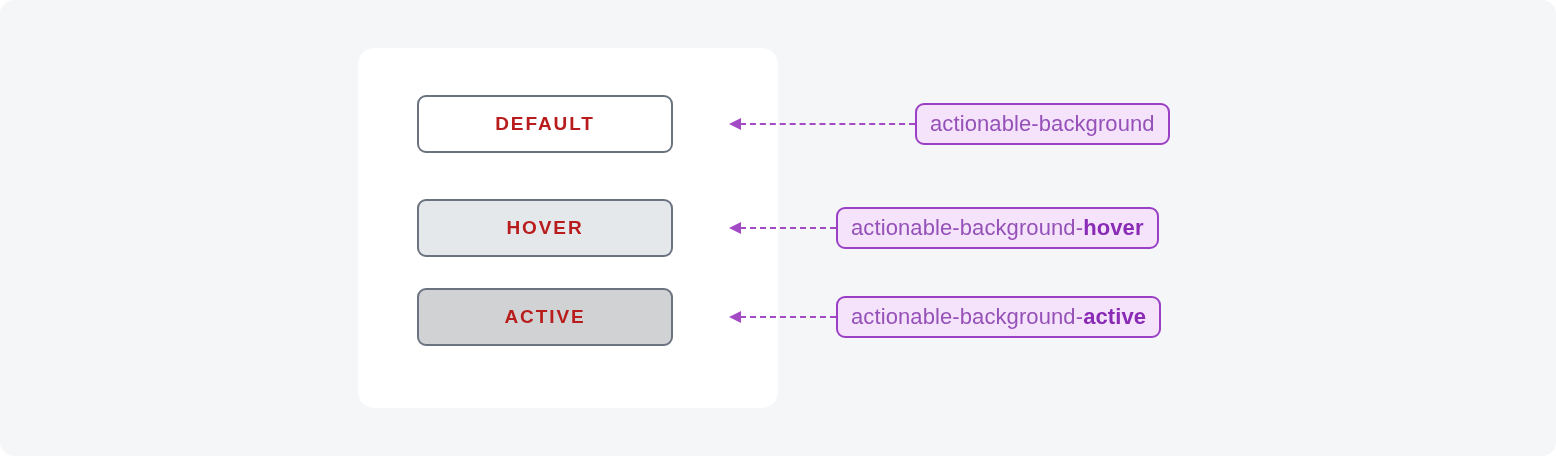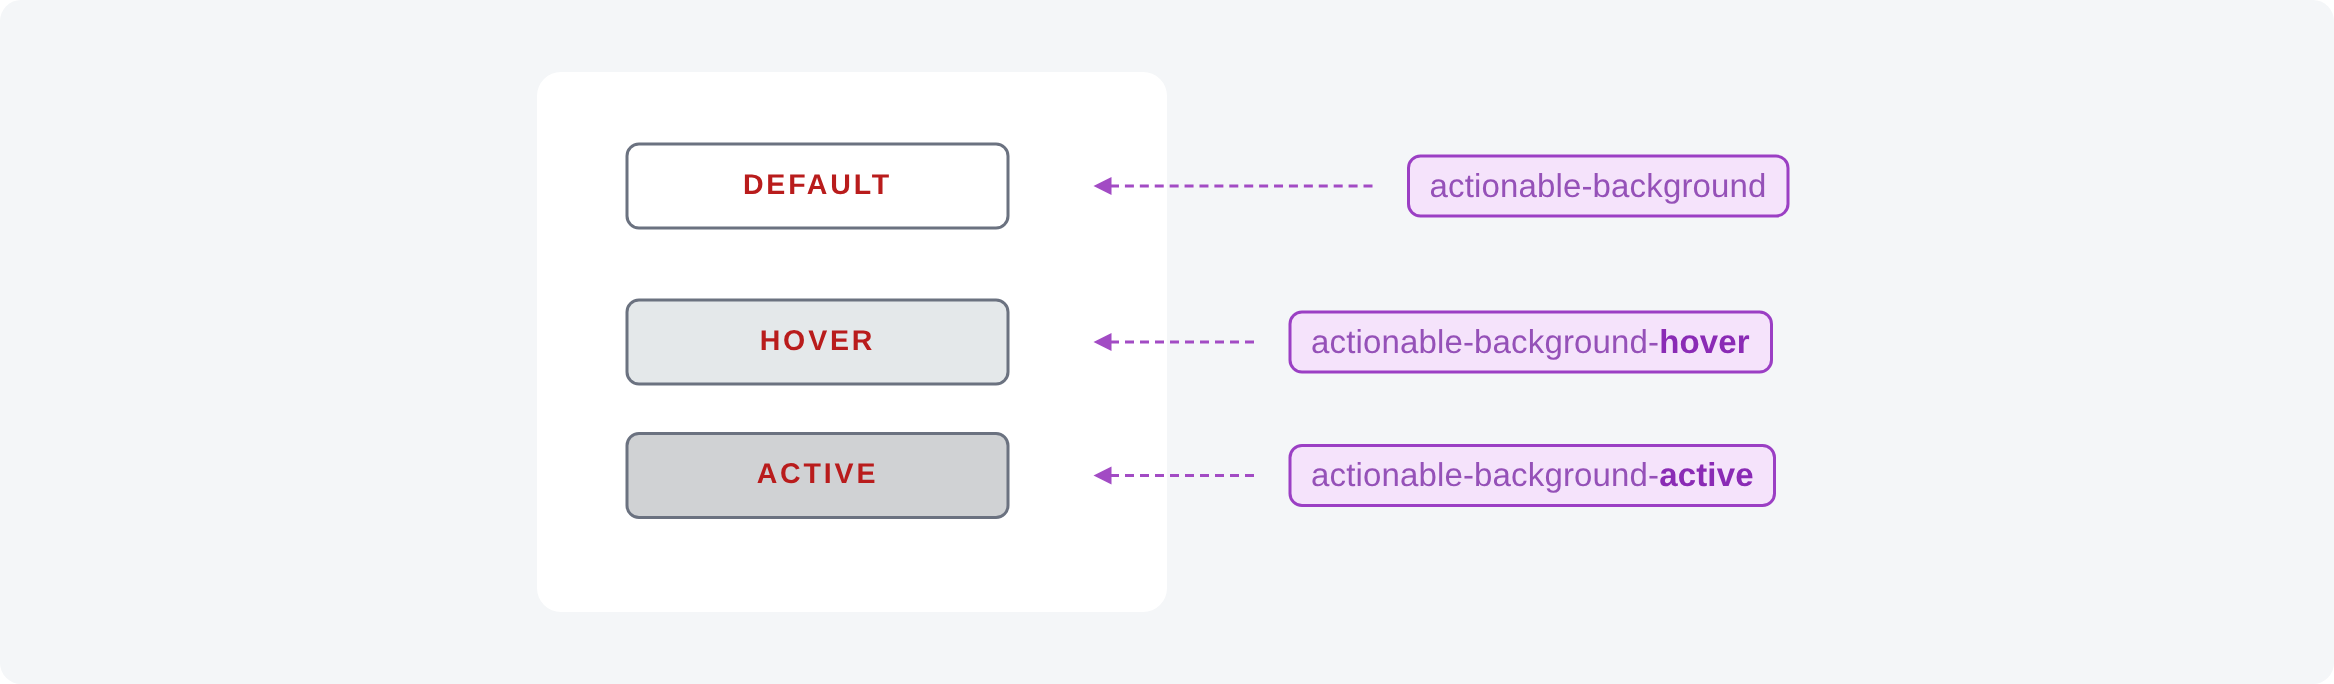--- a/index.html
+++ b/index.html
@@ -109,21 +109,20 @@
     border: 2px solid #9b3fc4;
     border-radius: 9px;
     padding: 0 13px;
     display: flex;
     align-items: center;
     white-space: nowrap;
     font-size: 22px;
     color: #9551b8;
     letter-spacing: 0.1px;
     top: 8px;
-    margin-left: 23px;
   }
   .token-chip .tok-suffix {
     font-weight: bold;
     color: #8a2bb5;
   }
   .chip-default { left: 915px; }
   .chip-hover   { left: 836px; }
   .chip-active  { left: 836px; }
 </style>
 </head>

